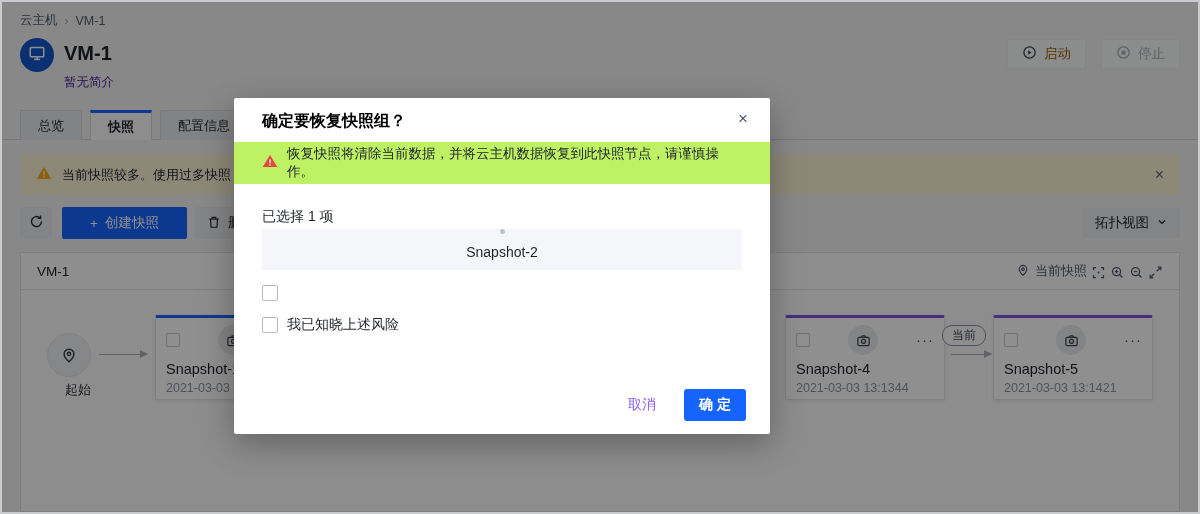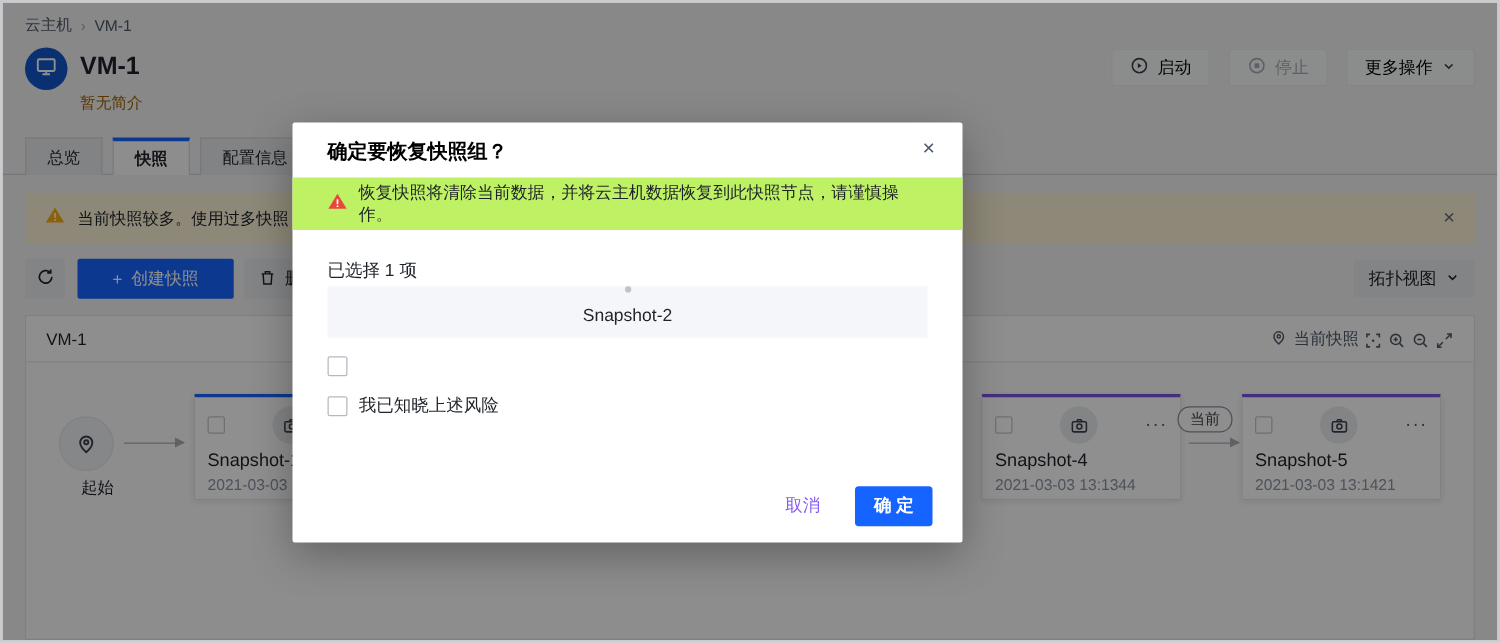--- a/index.html
+++ b/index.html
@@ -6,23 +6,23 @@
   html,body { width:1200px; height:514px; }
   body { font-family:"Liberation Sans","DejaVu Sans",sans-serif; }
   .app { position:relative; width:1200px; height:514px; background:#f2f3f5; border:2px solid #c9cbce; overflow:hidden; }
 
   
   .page { position:absolute; inset:0; }
   .breadcrumb { position:absolute; left:18px; top:10px; font-size:12.5px; color:#4e5969; display:flex; align-items:center; gap:7px; }
   .breadcrumb .sep { color:#a0a6af; font-size:12px; }
   .avatar { position:absolute; left:18px; top:36px; width:34px; height:34px; border-radius:50%; background:#1257c9; color:#fff; display:flex; align-items:center; justify-content:center; }
   .page-title { position:absolute; left:62px; top:40px; font-size:20px; font-weight:bold; color:#1d2129; }
-  .page-subtitle { position:absolute; left:62px; top:72px; font-size:12.5px; color:#a16207; }
+  .page-subtitle { position:absolute; left:62px; top:72px; font-size:12.5px; color:#4c1d95; }
   .header-actions { position:absolute; right:18px; top:37px; display:flex; gap:15px; }
-  .hbtn { height:30px; display:flex; align-items:center; gap:7px; padding:0 14px; background:#f8f9fa; border:1px solid #eceef0; border-radius:2px; font-size:13.5px; color:#000000; cursor:pointer; }
+  .hbtn { height:30px; display:flex; align-items:center; gap:7px; padding:0 14px; background:#f8f9fa; border:1px solid #eceef0; border-radius:2px; font-size:13.5px; color:#a16207; cursor:pointer; }
   .hbtn.disabled { color:#a6adb8; }
   .hbtn.disabled svg { color:#a6adb8; }
   .hbtn svg { color:#3c434d; }
 
   .tabs { position:absolute; left:0; right:0; top:108px; height:30px; padding:0 18px; display:flex; gap:8px; border-bottom:1px solid #cfd3d9; }
   .tab { height:30px; padding:0 17px; display:flex; align-items:center; background:#e8eaed; border:1px solid #d5d8dd; border-bottom:none; font-size:13px; color:#1f2329; cursor:pointer; }
   .tab.active { background:#fbfcfd; border-top:3px solid #1664ff; font-weight:bold; margin-bottom:-1px; }
 
   .banner { position:absolute; left:18px; right:18px; top:152px; height:41px; background:#fcf3d7; border-radius:2px; display:flex; align-items:center; padding:0 16px; gap:10px; }
   .banner-text { font-size:13px; color:#1d2129; flex:1; white-space:nowrap; overflow:hidden; }
@@ -123,28 +123,20 @@
       </div>
       <div class="hbtn disabled">
         <span>
           <svg width="15" height="15" viewBox="0 0 24 24" fill="none" stroke="currentColor" stroke-width="2">
               <circle cx="12" cy="12" r="9"></circle>
               <rect x="9" y="9" width="6" height="6" fill="currentColor" stroke="none"></rect>
             </svg>
         </span>
         <span>停止</span>
       </div>
-      <div class="hbtn">
-        <span>更多操作</span>
-        <span>
-          <svg width="12" height="12" viewBox="0 0 24 24" fill="none" stroke="currentColor" stroke-width="2.4">
-              <polyline points="6 9 12 15 18 9"></polyline>
-            </svg>
-        </span>
-      </div>
     </div>
 
     <div class="tabs">
       <div class="tab">
           <span>总览</span>
         </div>
       <div class="tab active">
           <span>快照</span>
         </div>
       <div class="tab">

